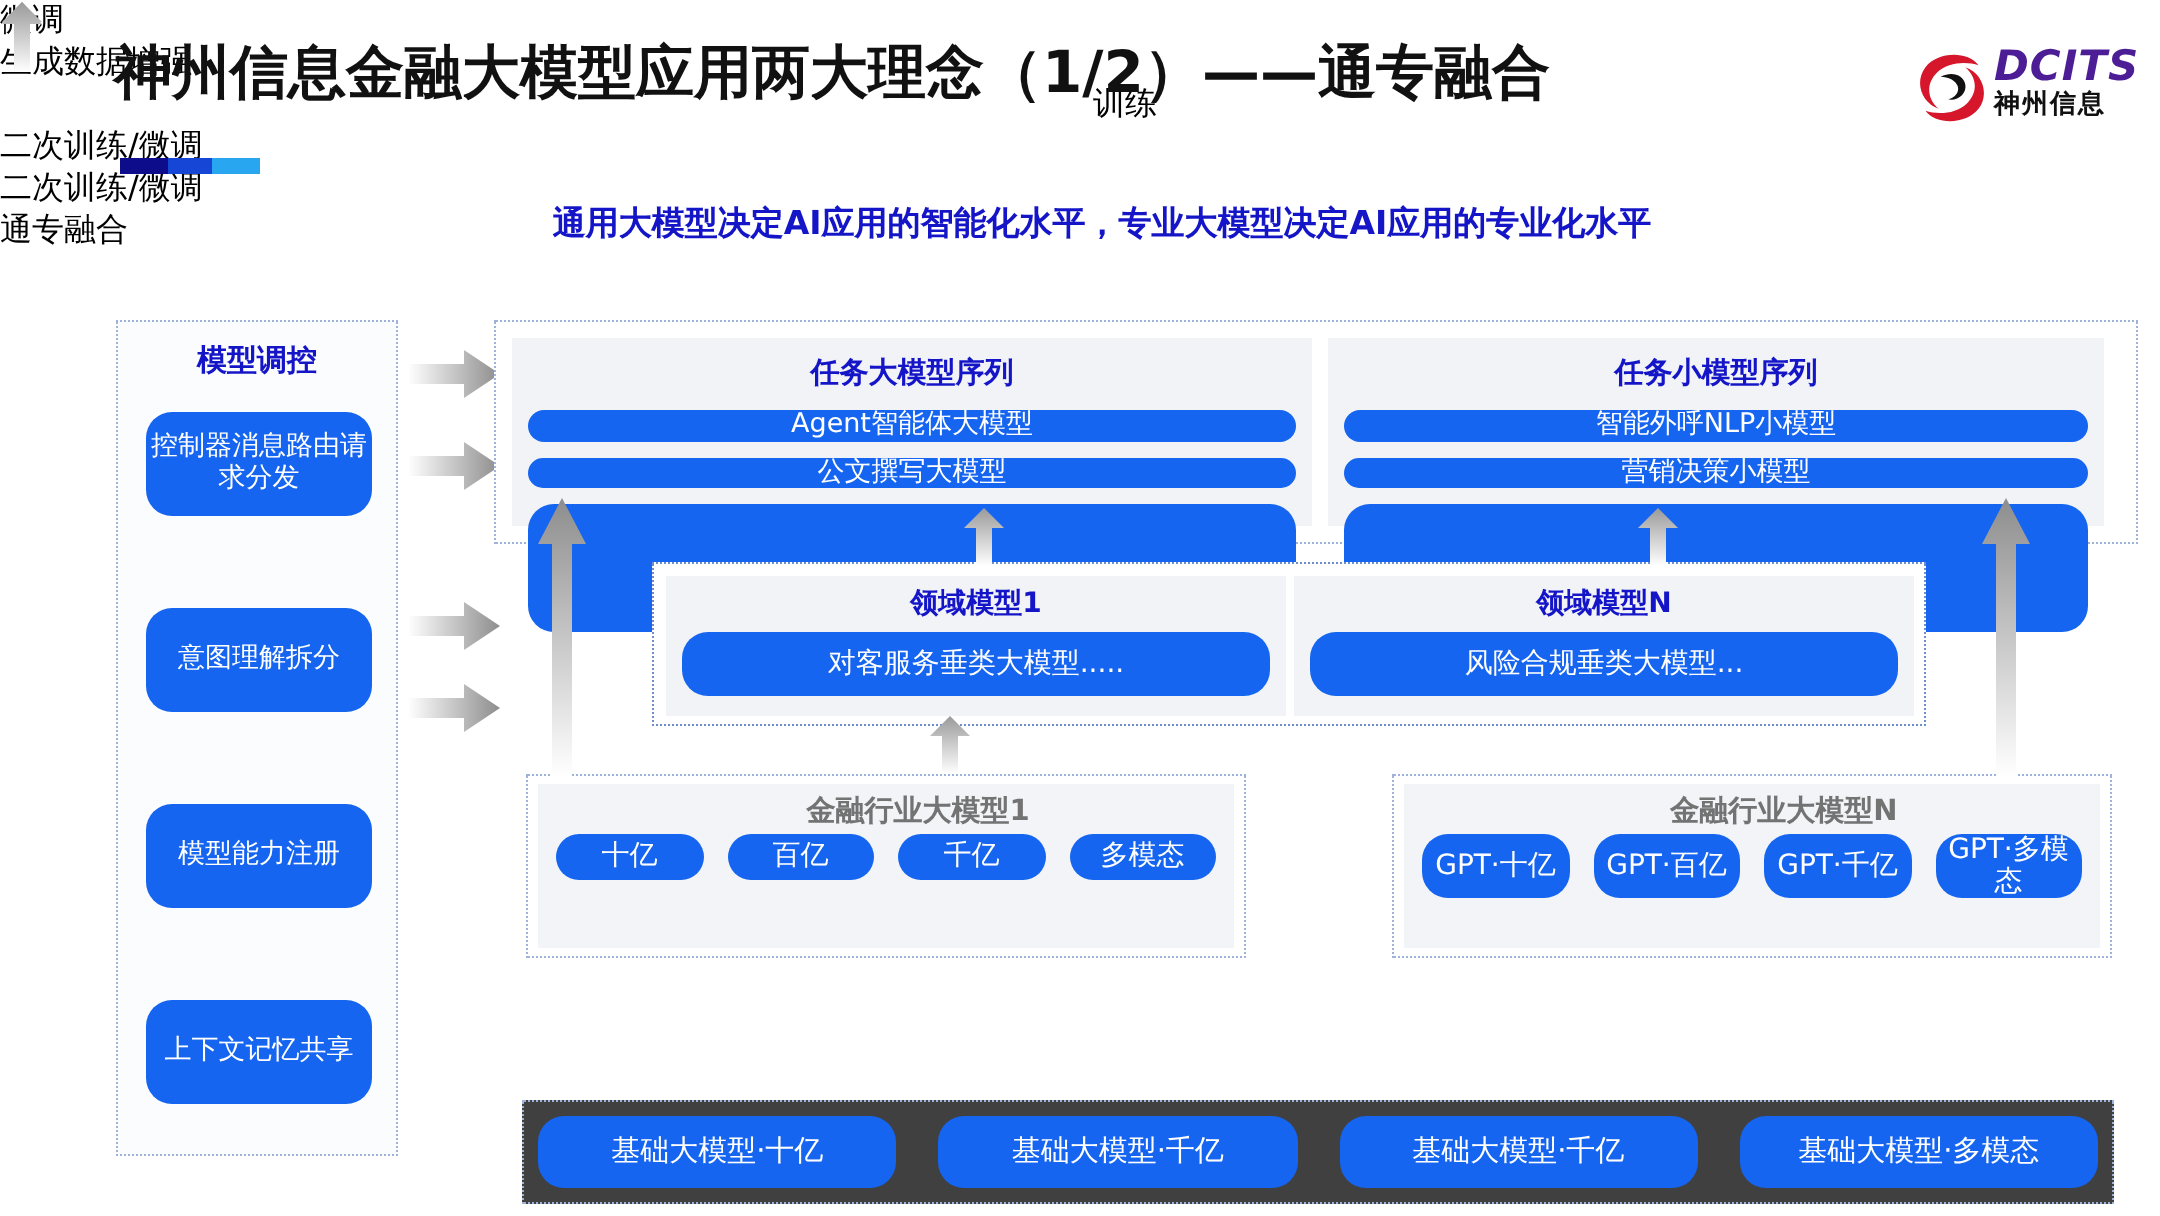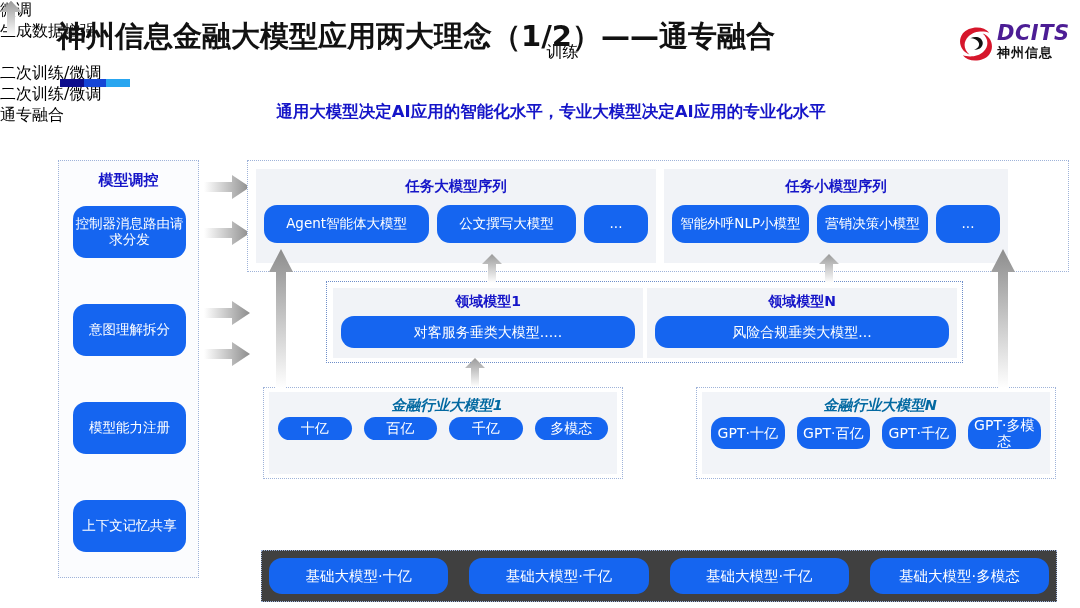--- a/index.html
+++ b/index.html
@@ -71,26 +71,26 @@
   .main-panel{
     position:absolute;left:247px;top:160px;width:822px;height:112px;
     border:1.5px dotted #9fb3d9;box-sizing:border-box;background:#ffffff;
   }
 
   .seq-card{
     position:absolute;top:8px;height:94px;
     background:#f1f3f7;box-sizing:border-box;
   }
   .seq-left{left:8px;width:400px;}
-  .seq-right{left:416px;width:344px;}
+  .seq-right{left:416px;width:388px;}
   .seq-title{
     position:absolute;left:0;top:8px;width:100%;text-align:center;
     font-size:14.5px;font-weight:bold;color:#1515c8;
   }
-  .seq-row{position:absolute;left:8px;right:8px;top:36px;height:38px;display:flex;gap:8px;}
+  .seq-row{position:absolute;left:8px;right:8px;top:36px;height:38px;display:flex;gap:8px;flex-direction:column;}
   .seq-row .bluebox{height:100%;}
   .w-grow{flex:1 1 auto;}
   .w-dots{flex:0 0 64px;}
 
   
   .domain-panel{
     position:absolute;left:326px;top:281px;width:637px;height:82px;
     border:1.5px dotted #6e8ec9;box-sizing:border-box;background:#ffffff;
   }
   .dom-card{position:absolute;top:6px;height:70px;background:#f1f3f7;box-sizing:border-box;}
@@ -104,22 +104,22 @@
 
   
   .ind-panel{
     position:absolute;top:387px;height:92px;
     border:1.5px dotted #9fb3d9;box-sizing:border-box;background:#ffffff;
   }
   .ind-left{left:263px;width:360px;}
   .ind-right{left:696px;width:360px;}
   .ind-card{position:absolute;left:5px;top:4px;right:5px;bottom:4px;background:#f2f4f8;box-sizing:border-box;}
   .ind-title{
-    position:absolute;left:4px;top:4px;width:100%;text-align:center;
-    font-size:14.5px;font-weight:bold;color:#0369a1;font-style:italic;
+    position:absolute;left:16px;top:4px;width:100%;text-align:center;
+    font-size:14.5px;font-weight:bold;color:#737373;
   }
   .ind-grid{
     position:absolute;left:9px;right:9px;top:25px;bottom:6px;
     display:grid;grid-template-columns:1fr 1fr 1fr 1fr;grid-template-rows:1fr 1fr;gap:5px 12px;
   }
   .ind-grid .bluebox{font-size:14px;}
 
   
   .base-panel{
     position:absolute;left:261px;top:550px;width:796px;height:52px;

